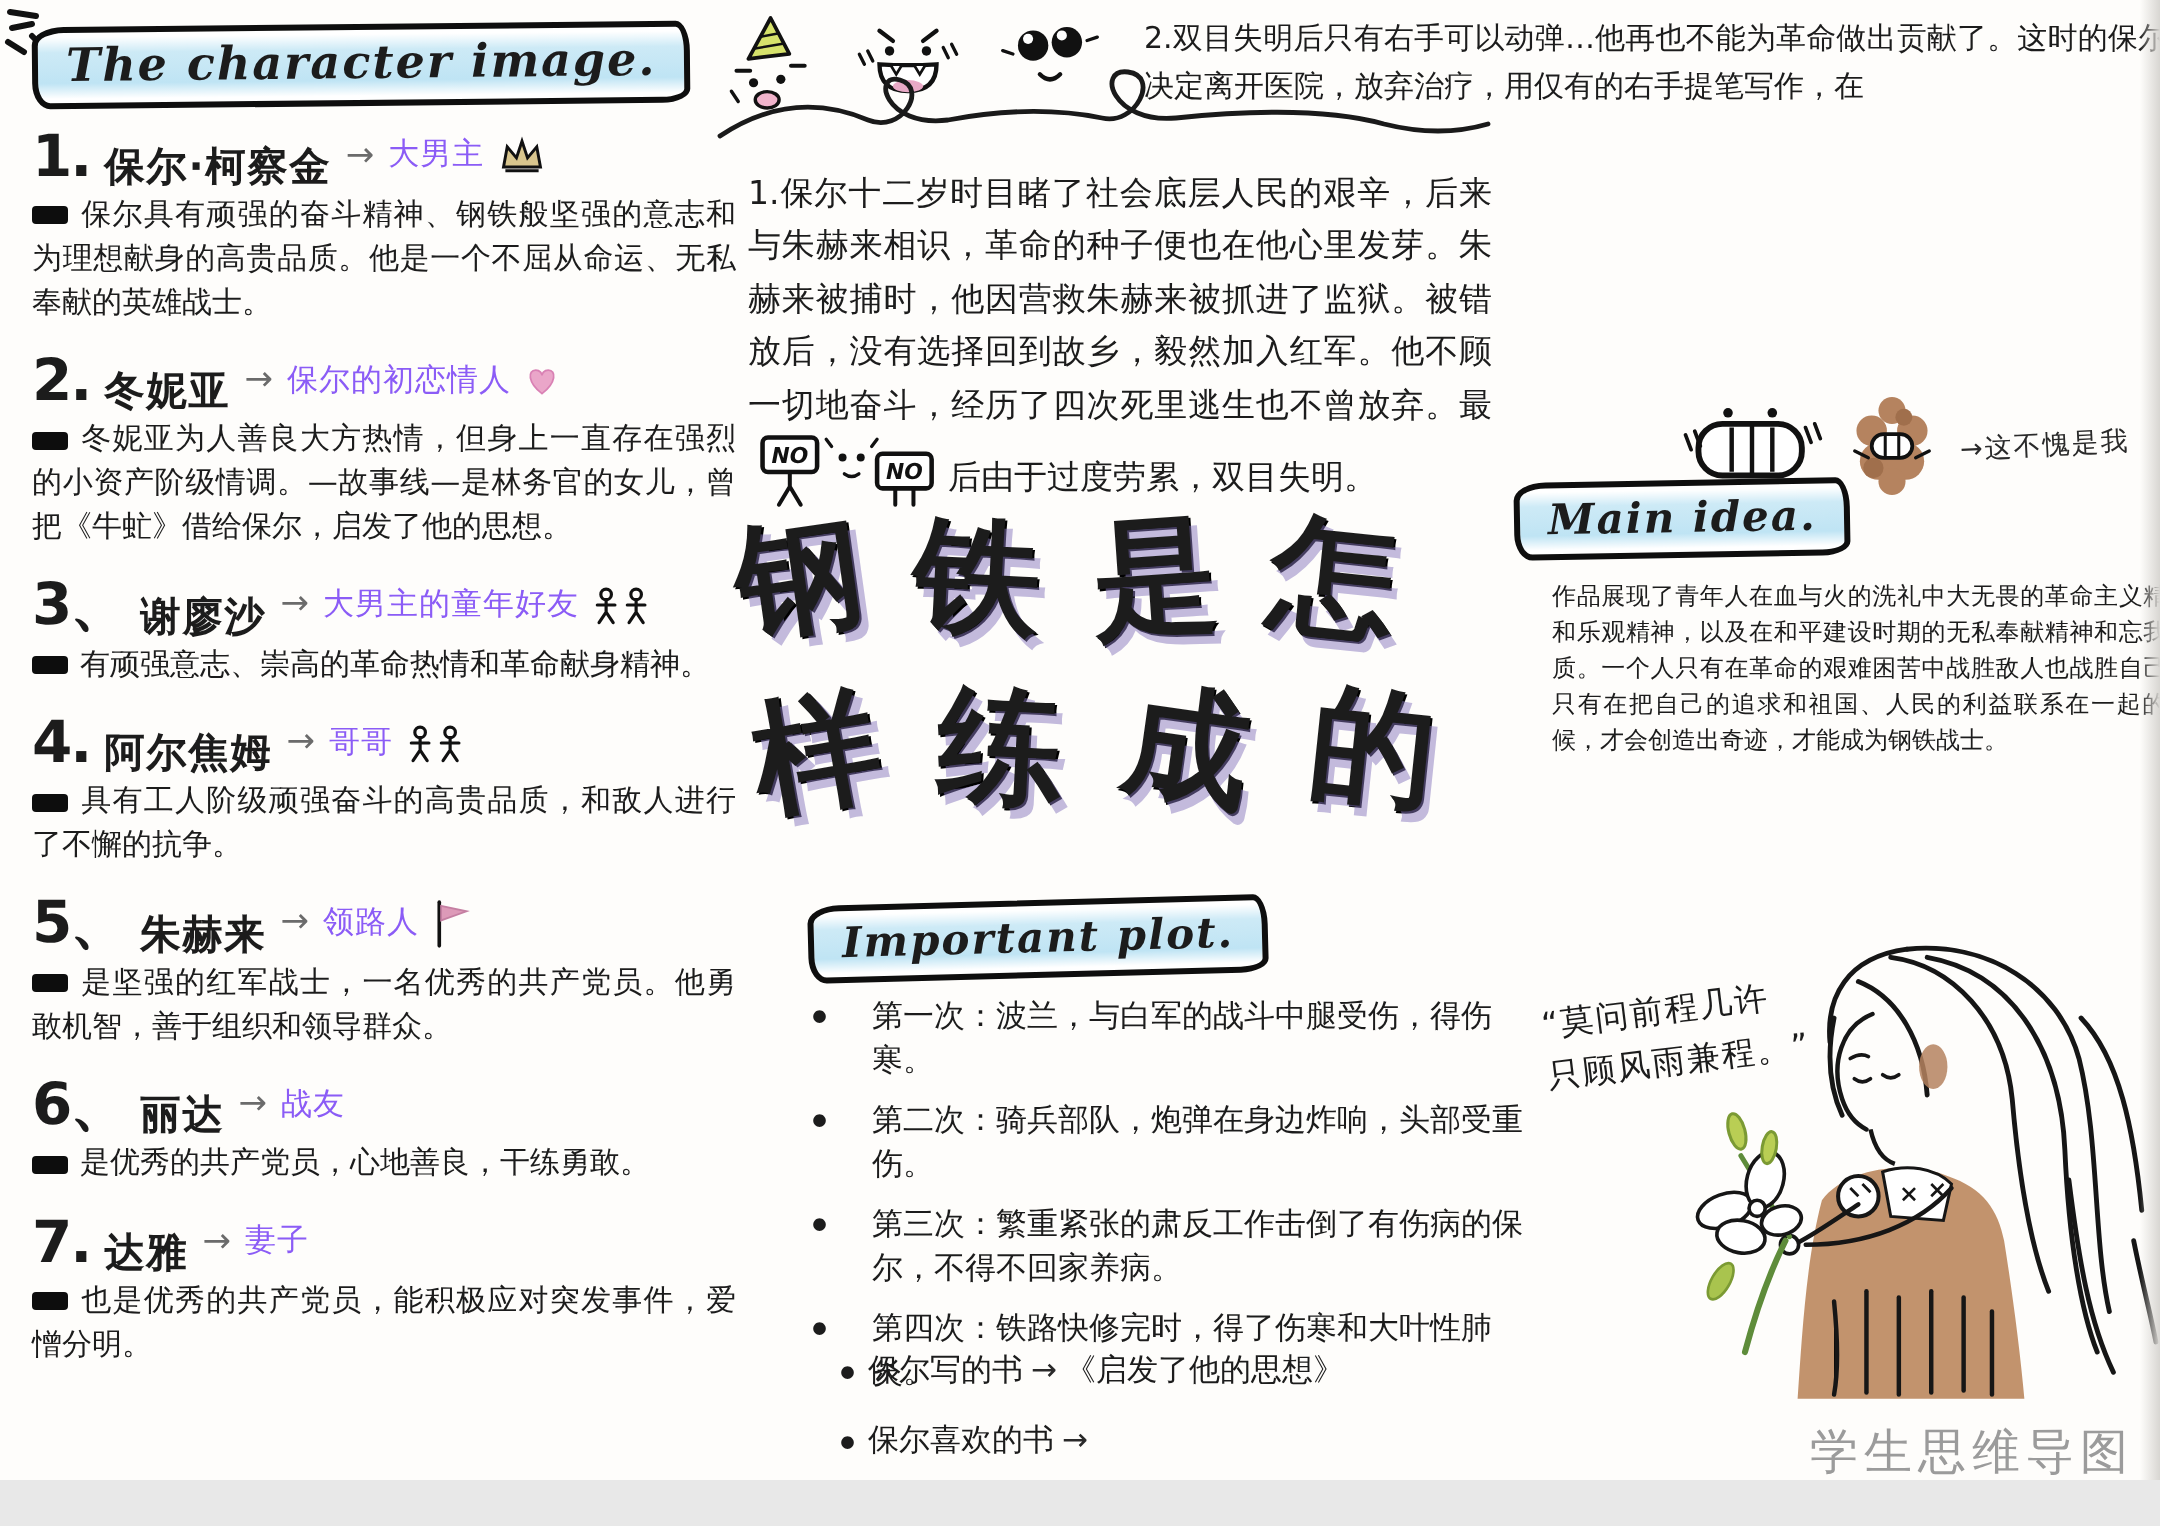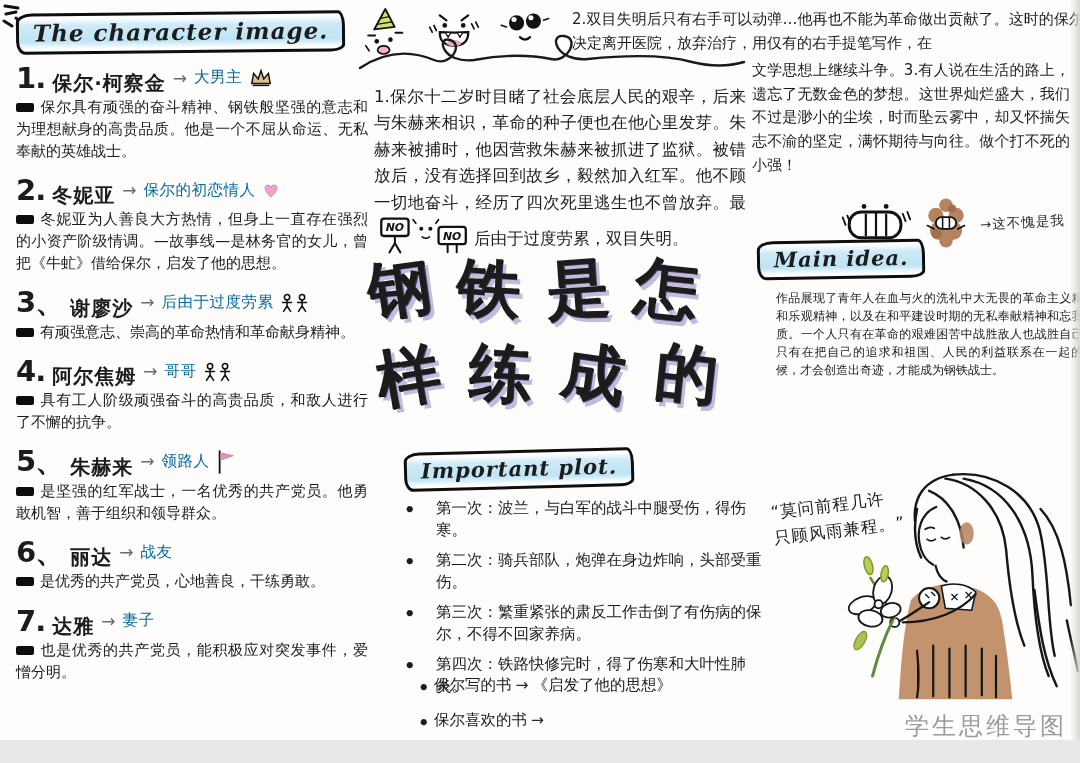--- a/index.html
+++ b/index.html
@@ -13,21 +13,21 @@
         padding:3px 14px 5px;background:linear-gradient(180deg,#ffffff 6%,#cdeaf6 28%,#bfe4f4 72%,#ffffff 94%);
         font-family:"DejaVu Serif",serif;font-style:italic;font-weight:700;letter-spacing:1px;}
   
   .left-col{position:absolute;left:16px;top:12px;width:352px;}
   .cs-title{font-size:23px;transform:rotate(-0.6deg);margin-bottom:10px;}
   .entry{margin-bottom:13px;}
   .ehead{display:flex;align-items:center;gap:7px;line-height:1;}
   .enum{font-weight:900;font-size:29px;letter-spacing:-1px;}
   .ename{font-weight:700;font-size:20px;letter-spacing:1px;margin-top:10px;}
   .arrow{color:#6b6b6b;font-size:17px;}
-  .erole{color:#0369a1;font-size:15.5px;letter-spacing:0.5px;}
+  .erole{color:#8b5cf6;font-size:15.5px;letter-spacing:0.5px;}
   .edesc{margin-top:4px;font-size:15px;line-height:1.45;text-align:justify;}
   .dash{display:inline-block;width:18px;height:9px;background:#0d0d0d;border-radius:2px;
         margin-right:6px;vertical-align:middle;}
   
   .faces{position:absolute;left:364px;top:3px;display:flex;gap:18px;align-items:flex-start;}
   .squiggle{position:absolute;left:356px;top:26px;}
   .p1{position:absolute;left:374px;top:84px;width:372px;font-size:16.5px;line-height:1.6;text-align:justify;}
   .nono{vertical-align:-12px;margin:0 4px;}
   .rp-top{position:absolute;left:572px;top:7px;width:512px;font-size:15px;line-height:1.6;text-align:justify;}
   .rp-rest{position:absolute;left:752px;top:59px;width:318px;font-size:15px;line-height:1.58;text-align:justify;}
@@ -105,21 +105,21 @@
         </svg>
       </div>
       <div class="edesc"><span class="dash"></span><span>冬妮亚为人善良大方热情，但身上一直存在强烈的小资产阶级情调。—故事线—是林务官的女儿，曾把《牛虻》借给保尔，启发了他的思想。</span></div>
     </div>
 
     <div class="entry">
       <div class="ehead">
         <span class="enum">3、</span>
         <span class="ename">谢廖沙</span>
         <span class="arrow">→</span>
-        <span class="erole">后由于过度劳累</span>
+        <span class="erole">大男主的童年好友</span>
         <svg width="30" height="21" viewBox="0 0 34 22">
           <g stroke="#111" stroke-width="1.8" fill="none" stroke-linecap="round">
             <circle cx="8" cy="5" r="3"></circle>
               <path d="M8 8 V15 M8 15 L4 21 M8 15 L12 21 M3 11 H13"></path>
             <circle cx="25" cy="5" r="3"></circle>
               <path d="M25 8 V15 M25 15 L21 21 M25 15 L29 21 M20 11 H30"></path>
           </g>
         </svg>
       </div>
       <div class="edesc"><span class="dash"></span><span>有顽强意志、崇高的革命热情和革命献身精神。</span></div>
@@ -219,21 +219,20 @@
       <circle cx="47" cy="14" r="2.2" fill="#111"></circle>
         <circle cx="57" cy="14" r="2.2" fill="#111"></circle>
       <path d="M41 8 l-3 -4 M63 8 l3 -4 M48 23 q4 3 8 0" stroke="#111" stroke-width="1.8" fill="none" stroke-linecap="round"></path>
       <rect x="66" y="12" width="30" height="19" rx="3" fill="#fff" stroke="#111" stroke-width="2.5"></rect>
       <text x="81" y="26" text-anchor="middle" font-size="12" font-weight="900" font-style="italic" fill="#111">NO</text>
       <path d="M76 31 V40 M86 31 V40" stroke="#111" stroke-width="2.2" stroke-linecap="round"></path>
     </svg><span>后由于过度劳累，双目失明。</span>
   </div>
 
   <div class="rp-top">2.双目失明后只有右手可以动弹…他再也不能为革命做出贡献了。这时的保尔决定离开医院，放弃治疗，用仅有的右手提笔写作，在</div>
-  <div class="rp-rest">文学思想上继续斗争。3.有人说在生活的路上，遗忘了无数金色的梦想。这世界灿烂盛大，我们不过是渺小的尘埃，时而坠云雾中，却又怀揣矢志不渝的坚定，满怀期待与向往。做个打不死的小强！</div>
 
   <div class="stickers">
     <svg width="72" height="46" viewBox="0 0 78 48">
       <circle cx="26" cy="6" r="2.6" fill="#111"></circle>
         <circle cx="50" cy="6" r="2.6" fill="#111"></circle>
       <rect x="10" y="12" width="56" height="28" rx="13" fill="#fff" stroke="#111" stroke-width="3.2"></rect>
       <path d="M28 14 V38 M39 13 V39 M50 14 V38" stroke="#111" stroke-width="2.4"></path>
       <path d="M3 18 l3 8 M8 16 l3 8 M68 14 l3 8 M73 12 l3 8" stroke="#111" stroke-width="2" stroke-linecap="round"></path>
     </svg>
     <svg width="44" height="58" viewBox="0 0 52 62">

